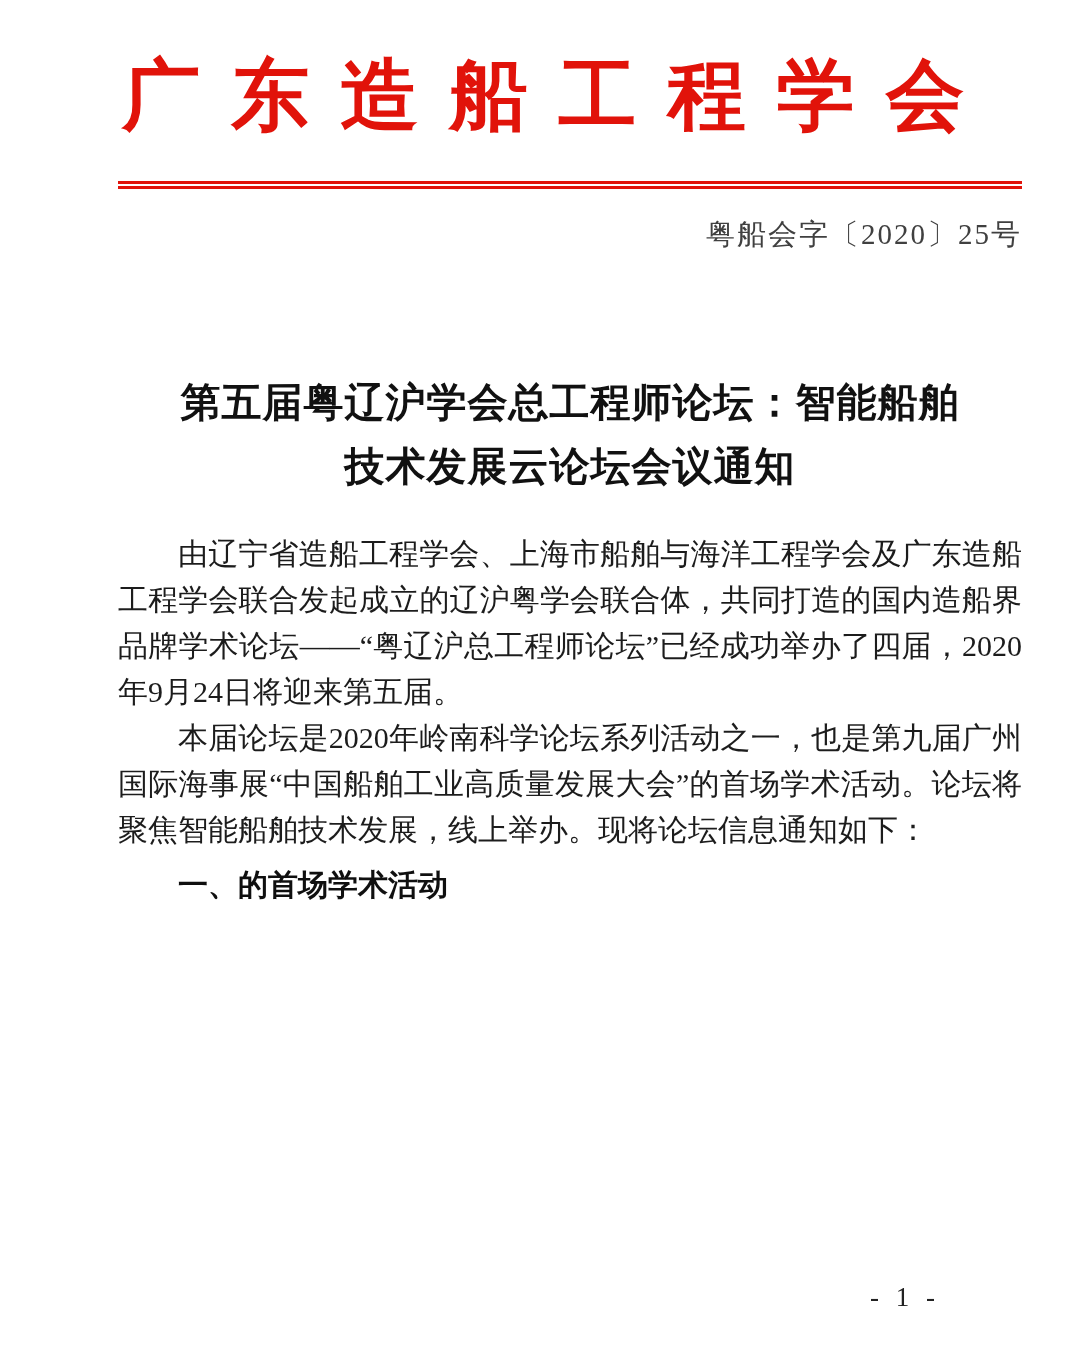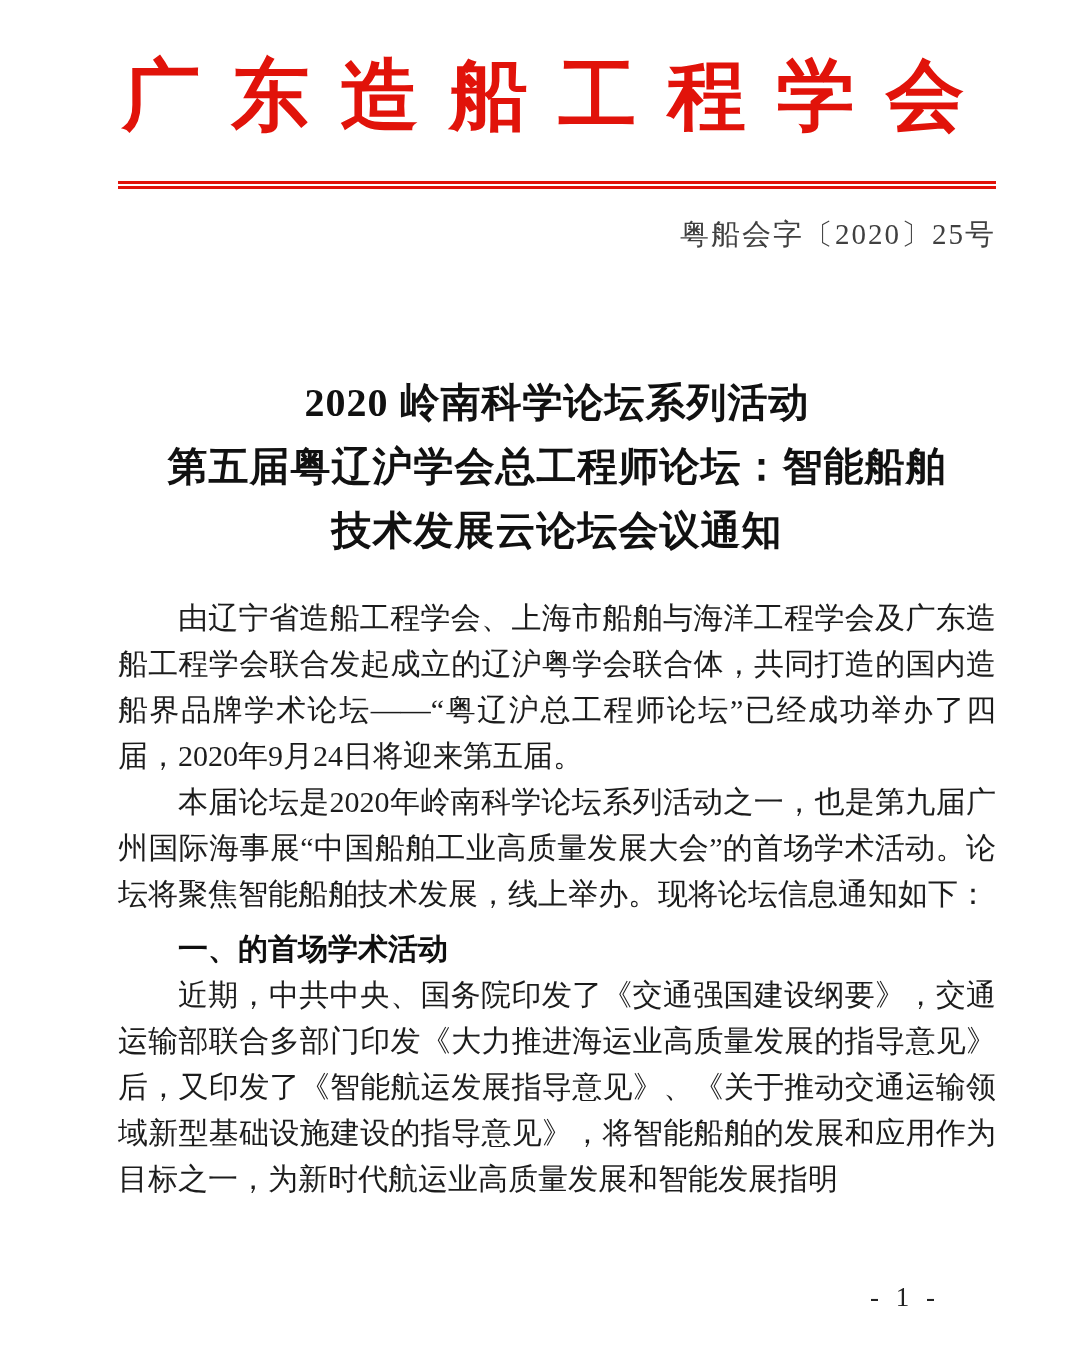--- a/index.html
+++ b/index.html
@@ -7,21 +7,21 @@
   html, body { background: #ffffff; }
   body {
     width: 1080px; height: 1345px;
     font-family: "Liberation Serif", "DejaVu Serif", serif;
     color: var(--ink);
   }
   .page {
     position: relative;
     width: 1080px; height: 1345px;
     background: #ffffff;
-    padding: 52px 84px 0 118px;
+    padding: 52px 58px 0 118px;
     overflow: hidden;
   }
   .org-name {
     color: var(--accent);
     font-weight: 700;
     font-size: 78px;
     line-height: 1.12;
     width: 842px;
     margin-left: 4px;
     text-align: justify;
@@ -86,27 +86,25 @@
 
 <div class="page">
 
   <div class="org-name">广东造船工程学会</div>
 
   <div class="red-rule"></div>
 
   <div class="doc-number">粤船会字〔2020〕25号</div>
 
   <h1 class="doc-title">
-    <span class="title-line">2020 岭南科学论坛系列活动</span>
     <span class="title-line">第五届粤辽沪学会总工程师论坛：智能船舶</span>
     <span class="title-line">技术发展云论坛会议通知</span>
   </h1>
 
   <div class="body-text">
     <p class="para">由辽宁省造船工程学会、上海市船舶与海洋工程学会及广东造船工程学会联合发起成立的辽沪粤学会联合体，共同打造的国内造船界品牌学术论坛——“粤辽沪总工程师论坛”已经成功举办了四届，2020年9月24日将迎来第五届。</p>
     <p class="para">本届论坛是2020年岭南科学论坛系列活动之一，也是第九届广州国际海事展“中国船舶工业高质量发展大会”的首场学术活动。论坛将聚焦智能船舶技术发展，线上举办。现将论坛信息通知如下：</p>
     <p class="para section-heading">一、的首场学术活动</p>
-    <p class="para">近期，中共中央、国务院印发了《交通强国建设纲要》，交通运输部联合多部门印发《大力推进海运业高质量发展的指导意见》后，又印发了《智能航运发展指导意见》、《关于推动交通运输领域新型基础设施建设的指导意见》，将智能船舶的发展和应用作为目标之一，为新时代航运业高质量发展和智能发展指明</p>
   </div>
 
   <div class="page-number">- 1 -</div>
 
 </div>
 
 </body></html>

